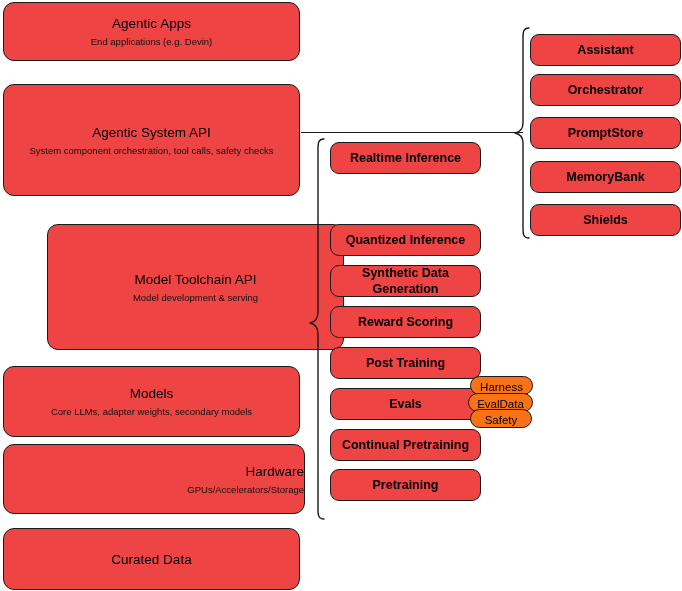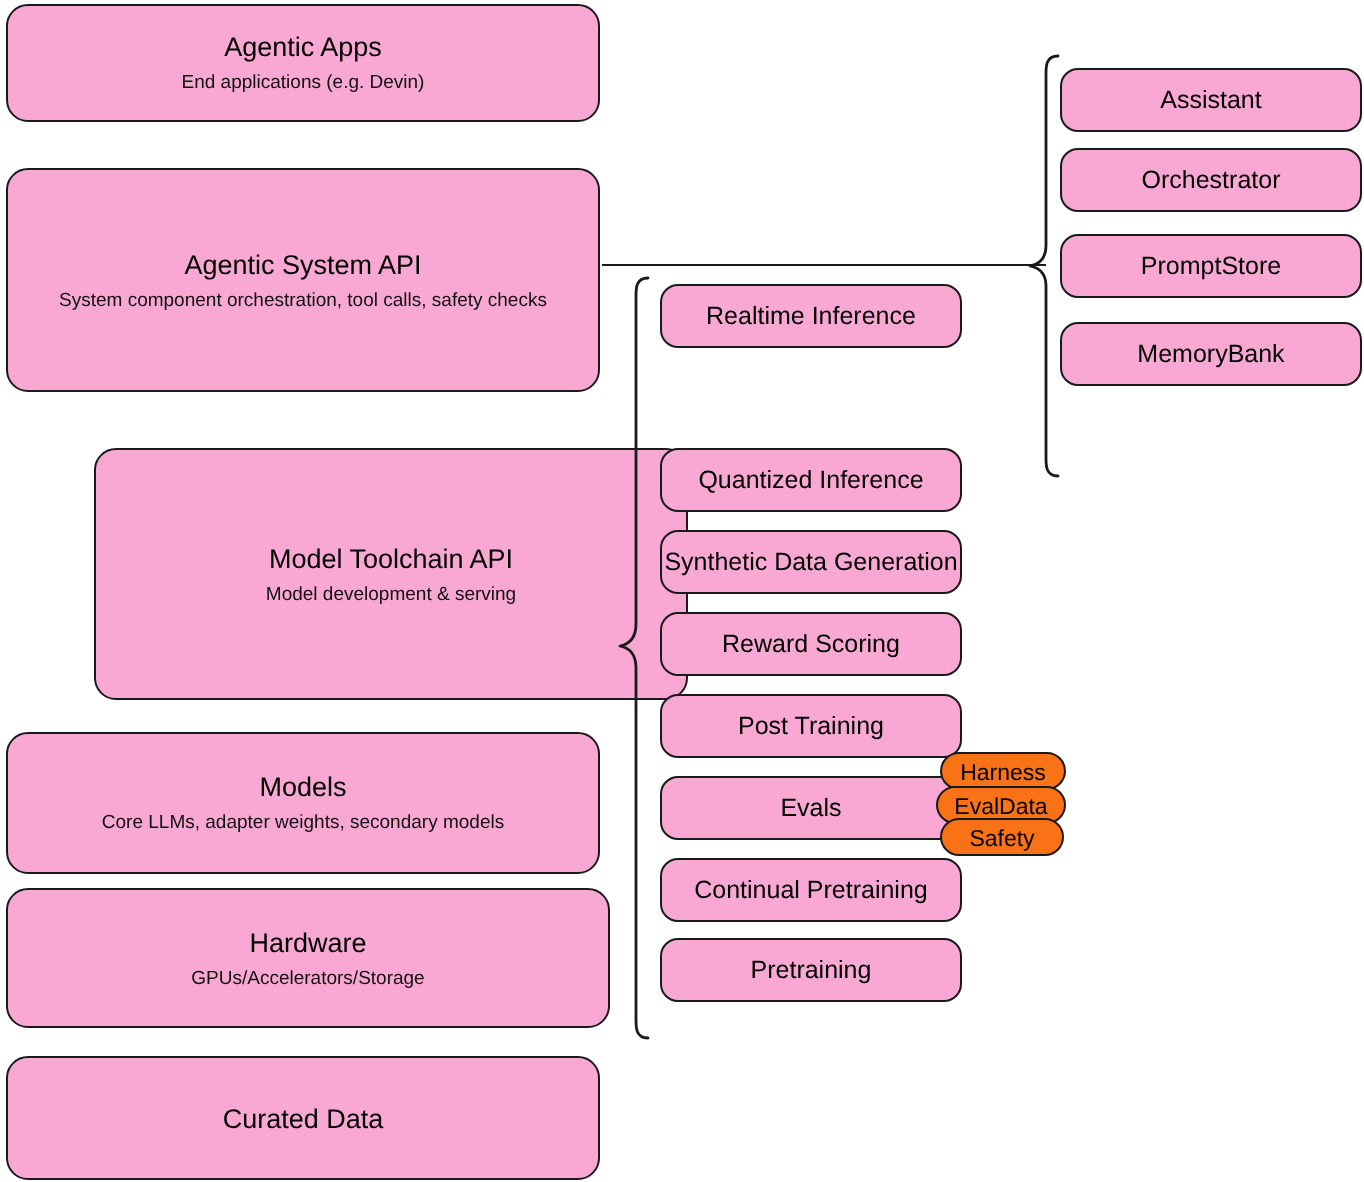--- a/index.html
+++ b/index.html
@@ -19,21 +19,21 @@
     background: #ffffff;
     overflow: hidden;
   }
 
   
   .box {
     position: absolute;
     box-sizing: border-box;
     border: 1.4px solid #1a1a1a;
     border-radius: 11px;
-    background: #f9a8d4;
+    background: #ef4444;
     display: flex;
     flex-direction: column;
     align-items: center;
     justify-content: center;
     text-align: center;
   }
 
   
   .layer .layer-title {
     font-size: 13.5px;
@@ -45,20 +45,21 @@
     line-height: 13px;
     color: #111;
     margin-top: 3px;
   }
 
   
   .item {
     font-size: 12.5px;
     line-height: 16px;
     border-radius: 9px;
+    font-weight: bold;
   }
 
   
   .pill {
     position: absolute;
     box-sizing: border-box;
     border: 1.4px solid #1a1a1a;
     border-radius: 999px;
     background: #f97316;
     display: flex;
@@ -105,21 +106,21 @@
   <div class="box layer" style="left:3px; top:224px; width:297px; height:126px;margin-left:44px;">
     <div class="layer-title">Model Toolchain API</div>
     <div class="layer-sub">Model development &amp; serving</div>
   </div>
 
   <div class="box layer" style="left:3px; top:366px; width:297px; height:71px;">
     <div class="layer-title">Models</div>
     <div class="layer-sub">Core LLMs, adapter weights, secondary models</div>
   </div>
 
-  <div class="box layer" style="left:3px; top:444px; width:302px; height:70px;">
+  <div class="box layer" style="left:3px; top:444px; width:302px; height:70px;align-items:flex-end;">
     <div class="layer-title">Hardware</div>
     <div class="layer-sub">GPUs/Accelerators/Storage</div>
   </div>
 
   <div class="box layer" style="left:3px; top:528px; width:297px; height:62px;">
     <div class="layer-title">Curated Data</div>
   </div>
 
   <div class="connector" style="left:301px; top:132px; width:222px;"></div>
 
@@ -189,14 +190,17 @@
   </div>
 
   <div class="box item" style="left:530px; top:117px; width:151px; height:32px;align-items:center;">
     <span>PromptStore</span>
   </div>
 
   <div class="box item" style="left:530px; top:161px; width:151px; height:32px;">
     <span>MemoryBank</span>
   </div>
 
+  <div class="box item" style="left:530px; top:204px; width:151px; height:32px;">
+    <span>Shields</span>
+  </div>
 
 </div>
 
 </body></html>

